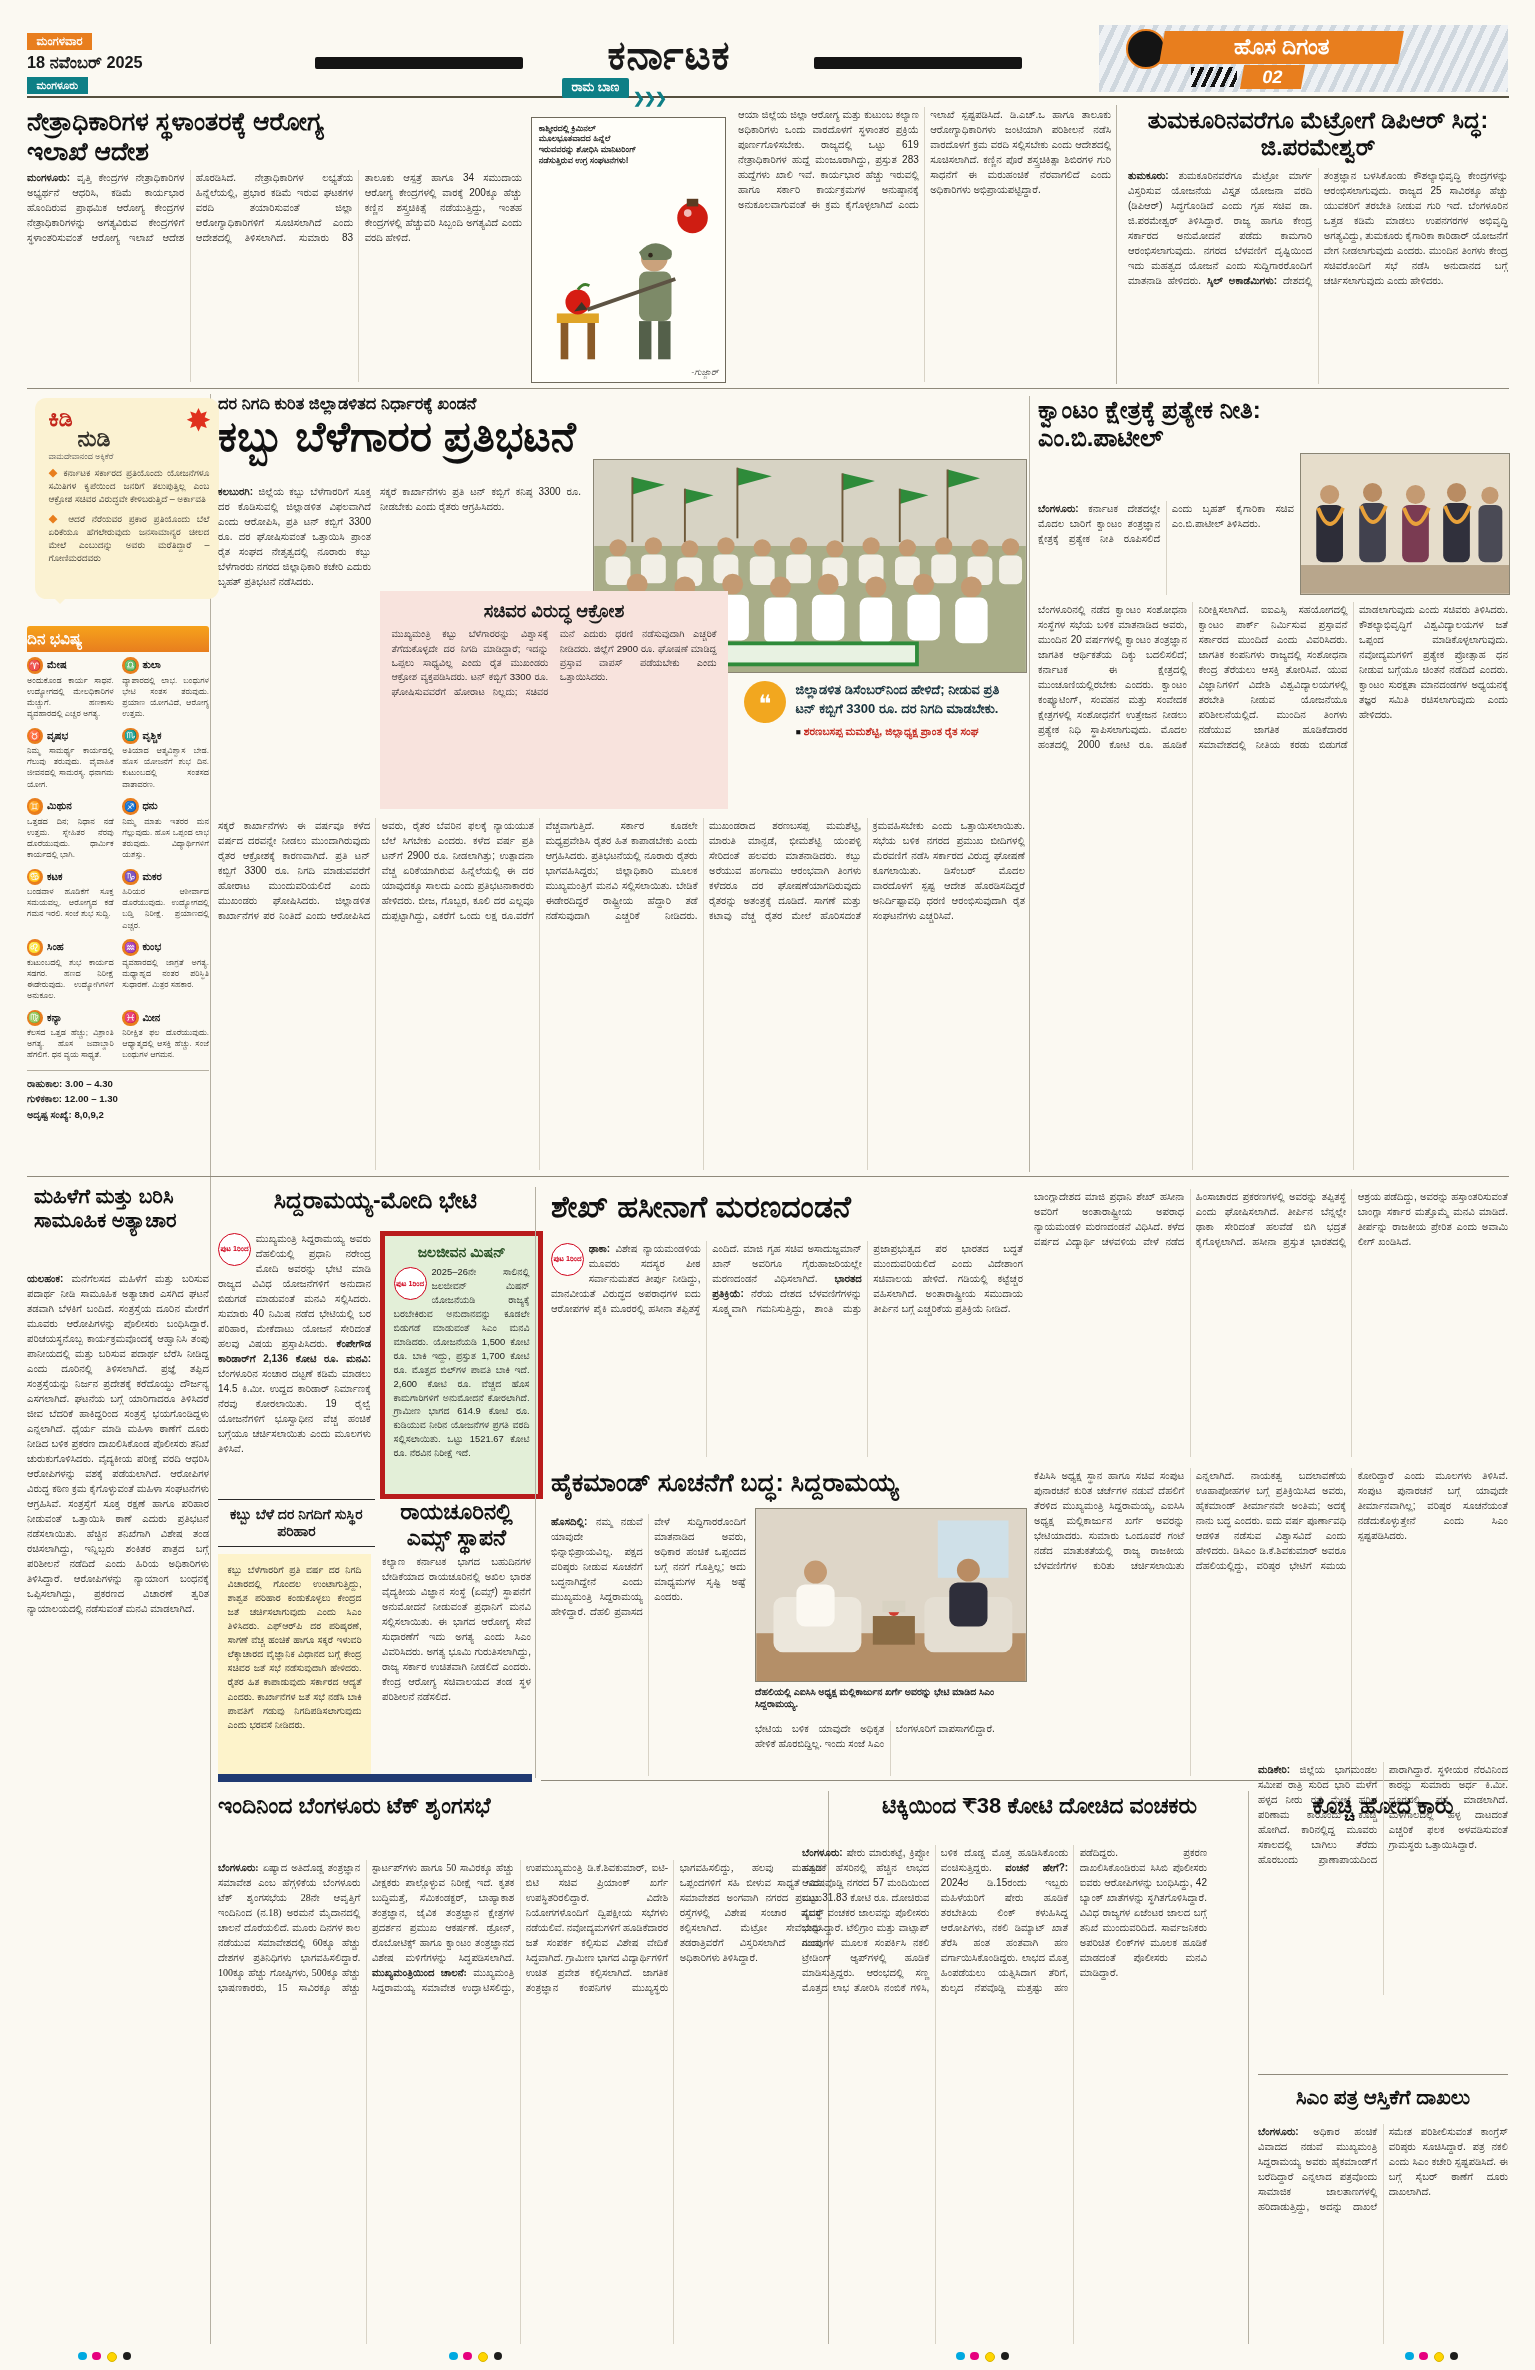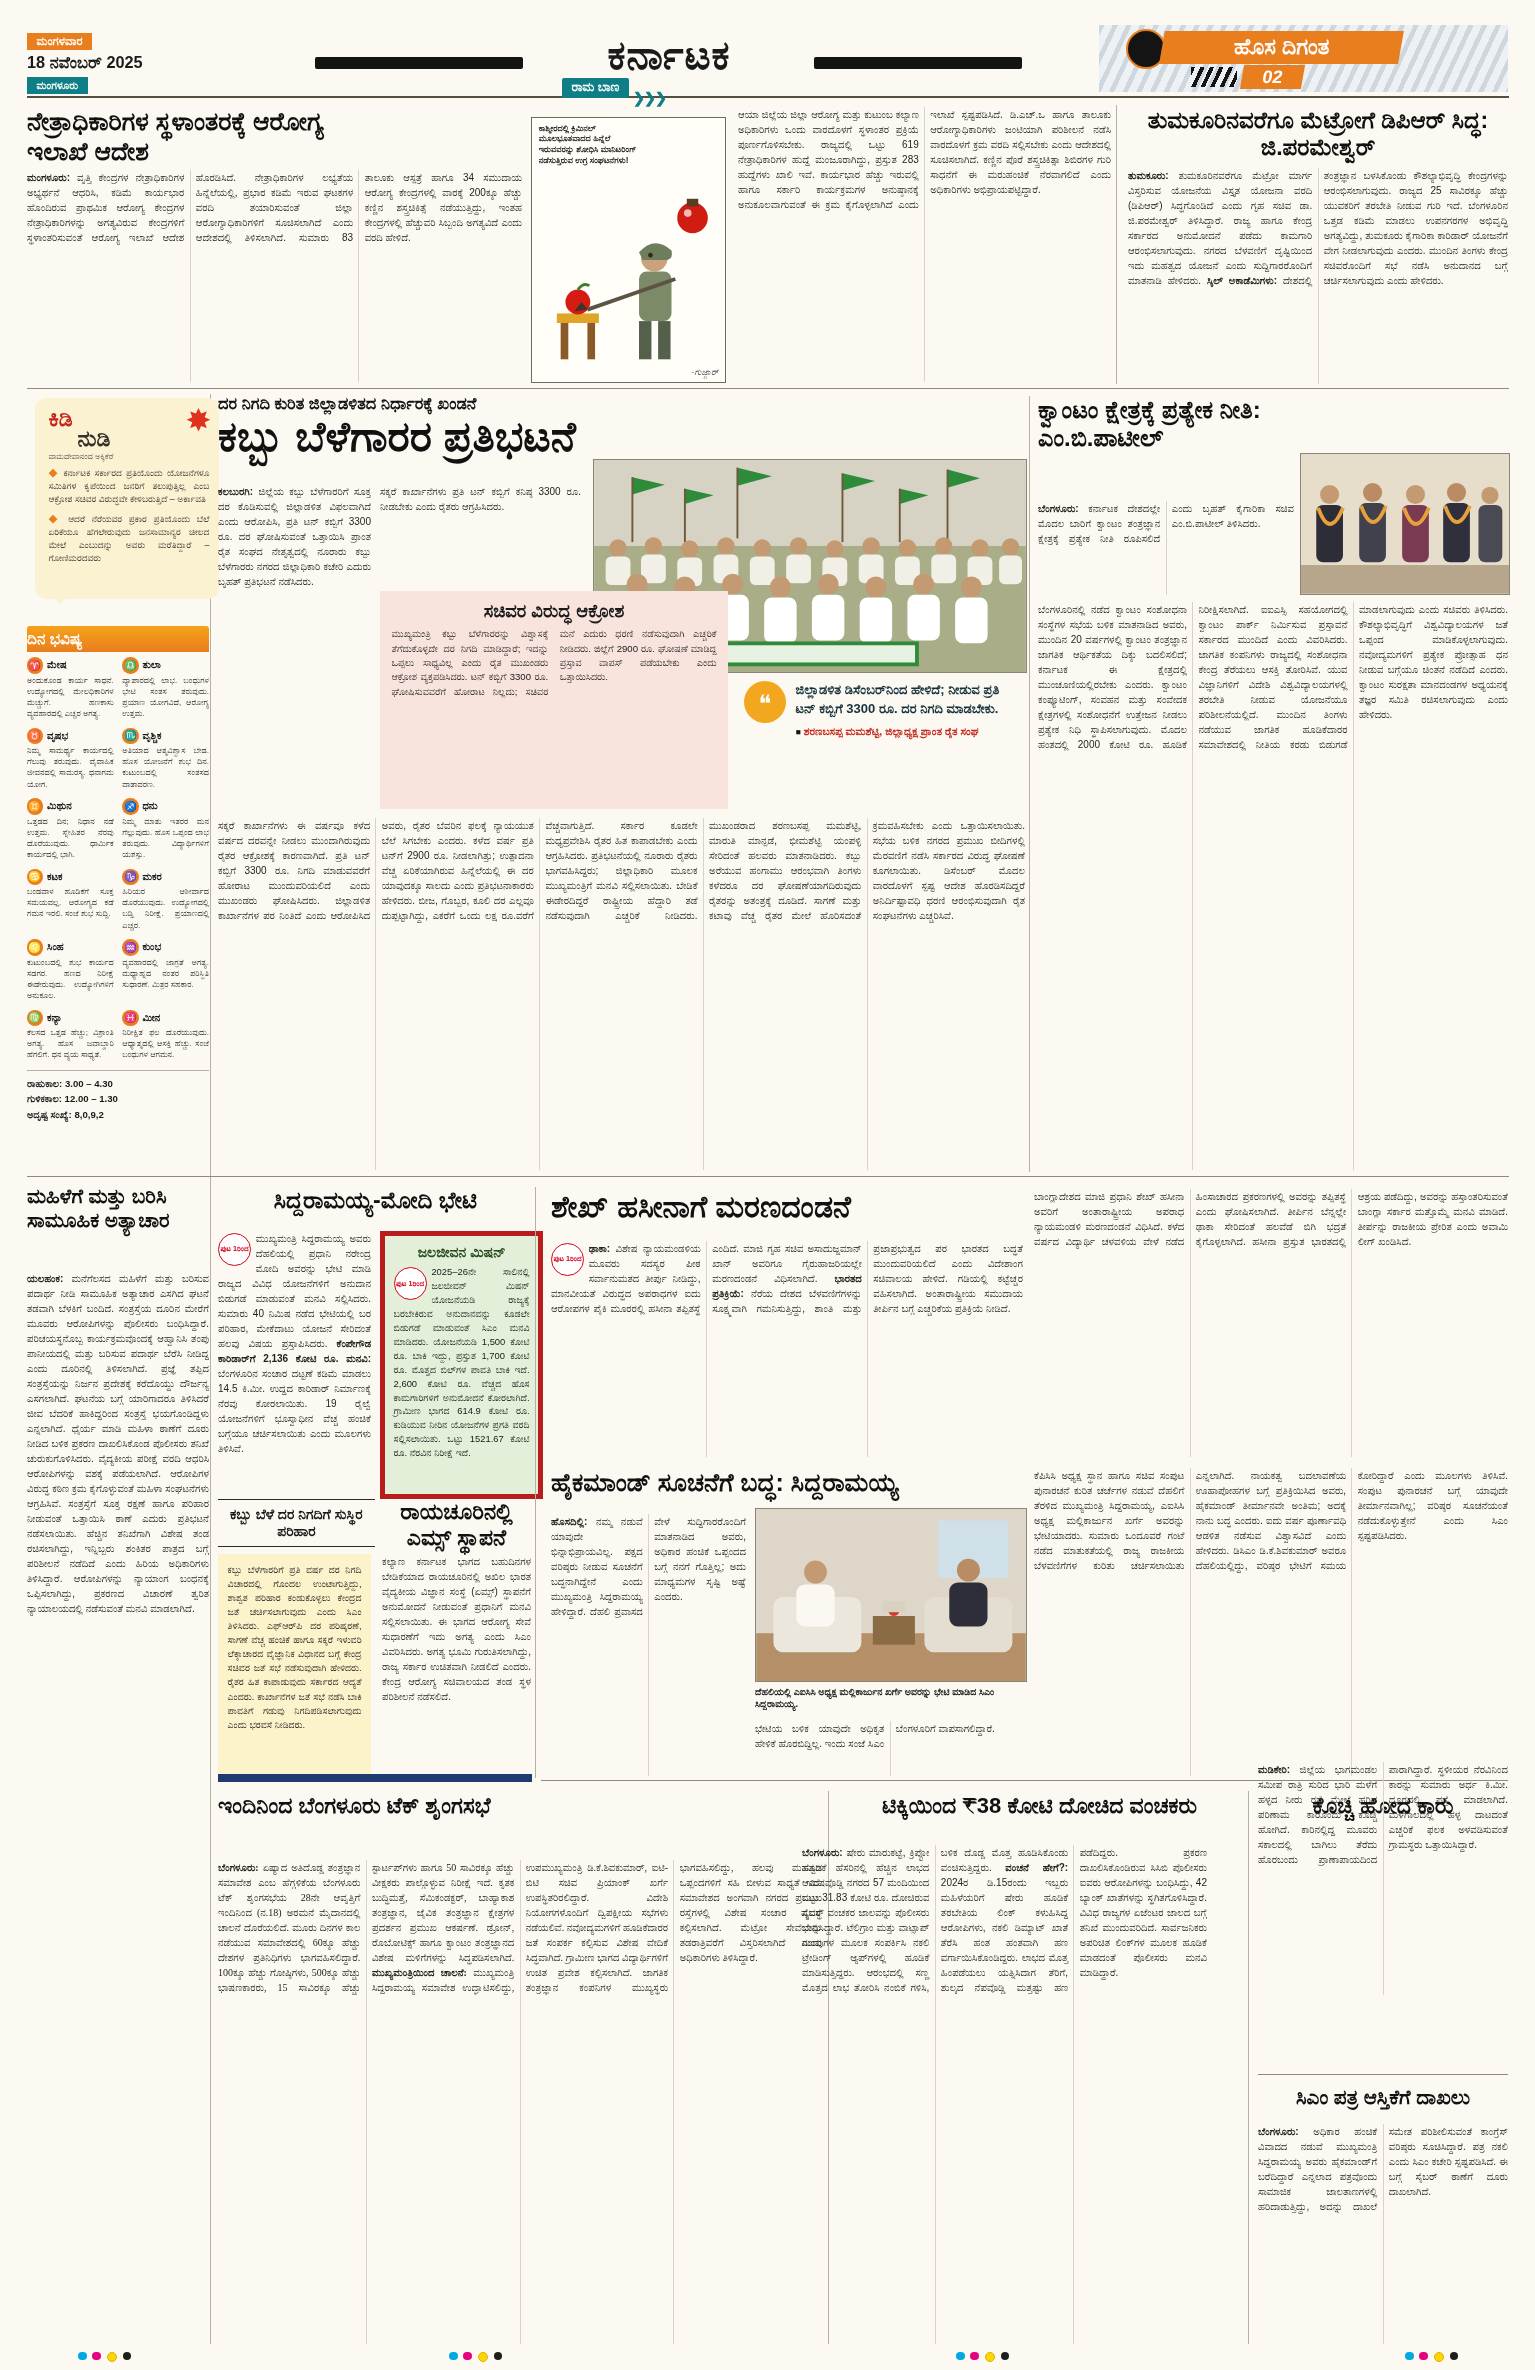--- a/index.html
+++ b/index.html
@@ -263,21 +263,21 @@
           <div class="ztext">ನಿರೀಕ್ಷಿತ ಫಲ ದೊರೆಯುವುದು. ಆಧ್ಯಾತ್ಮದಲ್ಲಿ ಆಸಕ್ತಿ ಹೆಚ್ಚು. ಸಂಜೆ ಬಂಧುಗಳ ಆಗಮನ.</div>
         </div>
       </div>
     <div class="zfoot">
       <div>ರಾಹುಕಾಲ: 3.00 – 4.30</div>
       <div>ಗುಳಿಕಕಾಲ: 12.00 – 1.30</div>
       <div>ಅದೃಷ್ಟ ಸಂಖ್ಯೆ: 8,0,9,2</div>
     </div>
   </div>
 
-  <div class="abs hl" style="left:27px;top:1185px;width:182px;font-size:20px;">ಮಹಿಳೆಗೆ ಮತ್ತು ಬರಿಸಿ ಸಾಮೂಹಿಕ ಅತ್ಯಾಚಾರ</div>
+  <div class="abs hl" style="left:34px;top:1185px;width:182px;font-size:20px;">ಮಹಿಳೆಗೆ ಮತ್ತು ಬರಿಸಿ ಸಾಮೂಹಿಕ ಅತ್ಯಾಚಾರ</div>
   <div class="abs body" style="left:27px;top:1271px;width:182px;height:1063px;">
     <b class="lead">ಯಲಹಂಕ:</b><span>ಮನೆಗೆಲಸದ ಮಹಿಳೆಗೆ ಮತ್ತು ಬರಿಸುವ ಪದಾರ್ಥ ನೀಡಿ ಸಾಮೂಹಿಕ ಅತ್ಯಾಚಾರ ಎಸಗಿದ ಘಟನೆ ತಡವಾಗಿ ಬೆಳಕಿಗೆ ಬಂದಿದೆ. ಸಂತ್ರಸ್ತೆಯ ದೂರಿನ ಮೇರೆಗೆ ಮೂವರು ಆರೋಪಿಗಳನ್ನು ಪೊಲೀಸರು ಬಂಧಿಸಿದ್ದಾರೆ. ಪರಿಚಯಸ್ಥನೊಬ್ಬ ಕಾರ್ಯಕ್ರಮವೊಂದಕ್ಕೆ ಆಹ್ವಾನಿಸಿ ತಂಪು ಪಾನೀಯದಲ್ಲಿ ಮತ್ತು ಬರಿಸುವ ಪದಾರ್ಥ ಬೆರೆಸಿ ನೀಡಿದ್ದ ಎಂದು ದೂರಿನಲ್ಲಿ ತಿಳಿಸಲಾಗಿದೆ. ಪ್ರಜ್ಞೆ ತಪ್ಪಿದ ಸಂತ್ರಸ್ತೆಯನ್ನು ನಿರ್ಜನ ಪ್ರದೇಶಕ್ಕೆ ಕರೆದೊಯ್ದು ದೌರ್ಜನ್ಯ ಎಸಗಲಾಗಿದೆ. ಘಟನೆಯ ಬಗ್ಗೆ ಯಾರಿಗಾದರೂ ತಿಳಿಸಿದರೆ ಜೀವ ಬೆದರಿಕೆ ಹಾಕಿದ್ದರಿಂದ ಸಂತ್ರಸ್ತೆ ಭಯಗೊಂಡಿದ್ದಳು ಎನ್ನಲಾಗಿದೆ. ಧೈರ್ಯ ಮಾಡಿ ಮಹಿಳಾ ಠಾಣೆಗೆ ದೂರು ನೀಡಿದ ಬಳಿಕ ಪ್ರಕರಣ ದಾಖಲಿಸಿಕೊಂಡ ಪೊಲೀಸರು ತನಿಖೆ ಚುರುಕುಗೊಳಿಸಿದರು. ವೈದ್ಯಕೀಯ ಪರೀಕ್ಷೆ ವರದಿ ಆಧರಿಸಿ ಆರೋಪಿಗಳನ್ನು ವಶಕ್ಕೆ ಪಡೆಯಲಾಗಿದೆ. ಆರೋಪಿಗಳ ವಿರುದ್ಧ ಕಠಿಣ ಕ್ರಮ ಕೈಗೊಳ್ಳುವಂತೆ ಮಹಿಳಾ ಸಂಘಟನೆಗಳು ಆಗ್ರಹಿಸಿವೆ. ಸಂತ್ರಸ್ತೆಗೆ ಸೂಕ್ತ ರಕ್ಷಣೆ ಹಾಗೂ ಪರಿಹಾರ ನೀಡುವಂತೆ ಒತ್ತಾಯಿಸಿ ಠಾಣೆ ಎದುರು ಪ್ರತಿಭಟನೆ ನಡೆಸಲಾಯಿತು. ಹೆಚ್ಚಿನ ತನಿಖೆಗಾಗಿ ವಿಶೇಷ ತಂಡ ರಚಿಸಲಾಗಿದ್ದು, ಇನ್ನಿಬ್ಬರು ಶಂಕಿತರ ಪಾತ್ರದ ಬಗ್ಗೆ ಪರಿಶೀಲನೆ ನಡೆದಿದೆ ಎಂದು ಹಿರಿಯ ಅಧಿಕಾರಿಗಳು ತಿಳಿಸಿದ್ದಾರೆ. ಆರೋಪಿಗಳನ್ನು ನ್ಯಾಯಾಂಗ ಬಂಧನಕ್ಕೆ ಒಪ್ಪಿಸಲಾಗಿದ್ದು, ಪ್ರಕರಣದ ವಿಚಾರಣೆ ತ್ವರಿತ ನ್ಯಾಯಾಲಯದಲ್ಲಿ ನಡೆಸುವಂತೆ ಮನವಿ ಮಾಡಲಾಗಿದೆ.</span>
   </div>
 
   <div class="abs kicker" style="left:218px;top:394px;width:574px;">ದರ ನಿಗದಿ ಕುರಿತ ಜಿಲ್ಲಾಡಳಿತದ ನಿರ್ಧಾರಕ್ಕೆ ಖಂಡನೆ</div>
   <div class="abs hl" style="left:218px;top:415px;width:574px;font-size:42px;line-height:1.05;">ಕಬ್ಬು ಬೆಳೆಗಾರರ ಪ್ರತಿಭಟನೆ</div>
 
   <div class="abs photo" style="left:593px;top:459px;width:432px;height:212px;">
     <svg width="432" height="212" viewBox="0 0 452 222">
       <rect width="452" height="90" fill="#d7d3c4"></rect>

